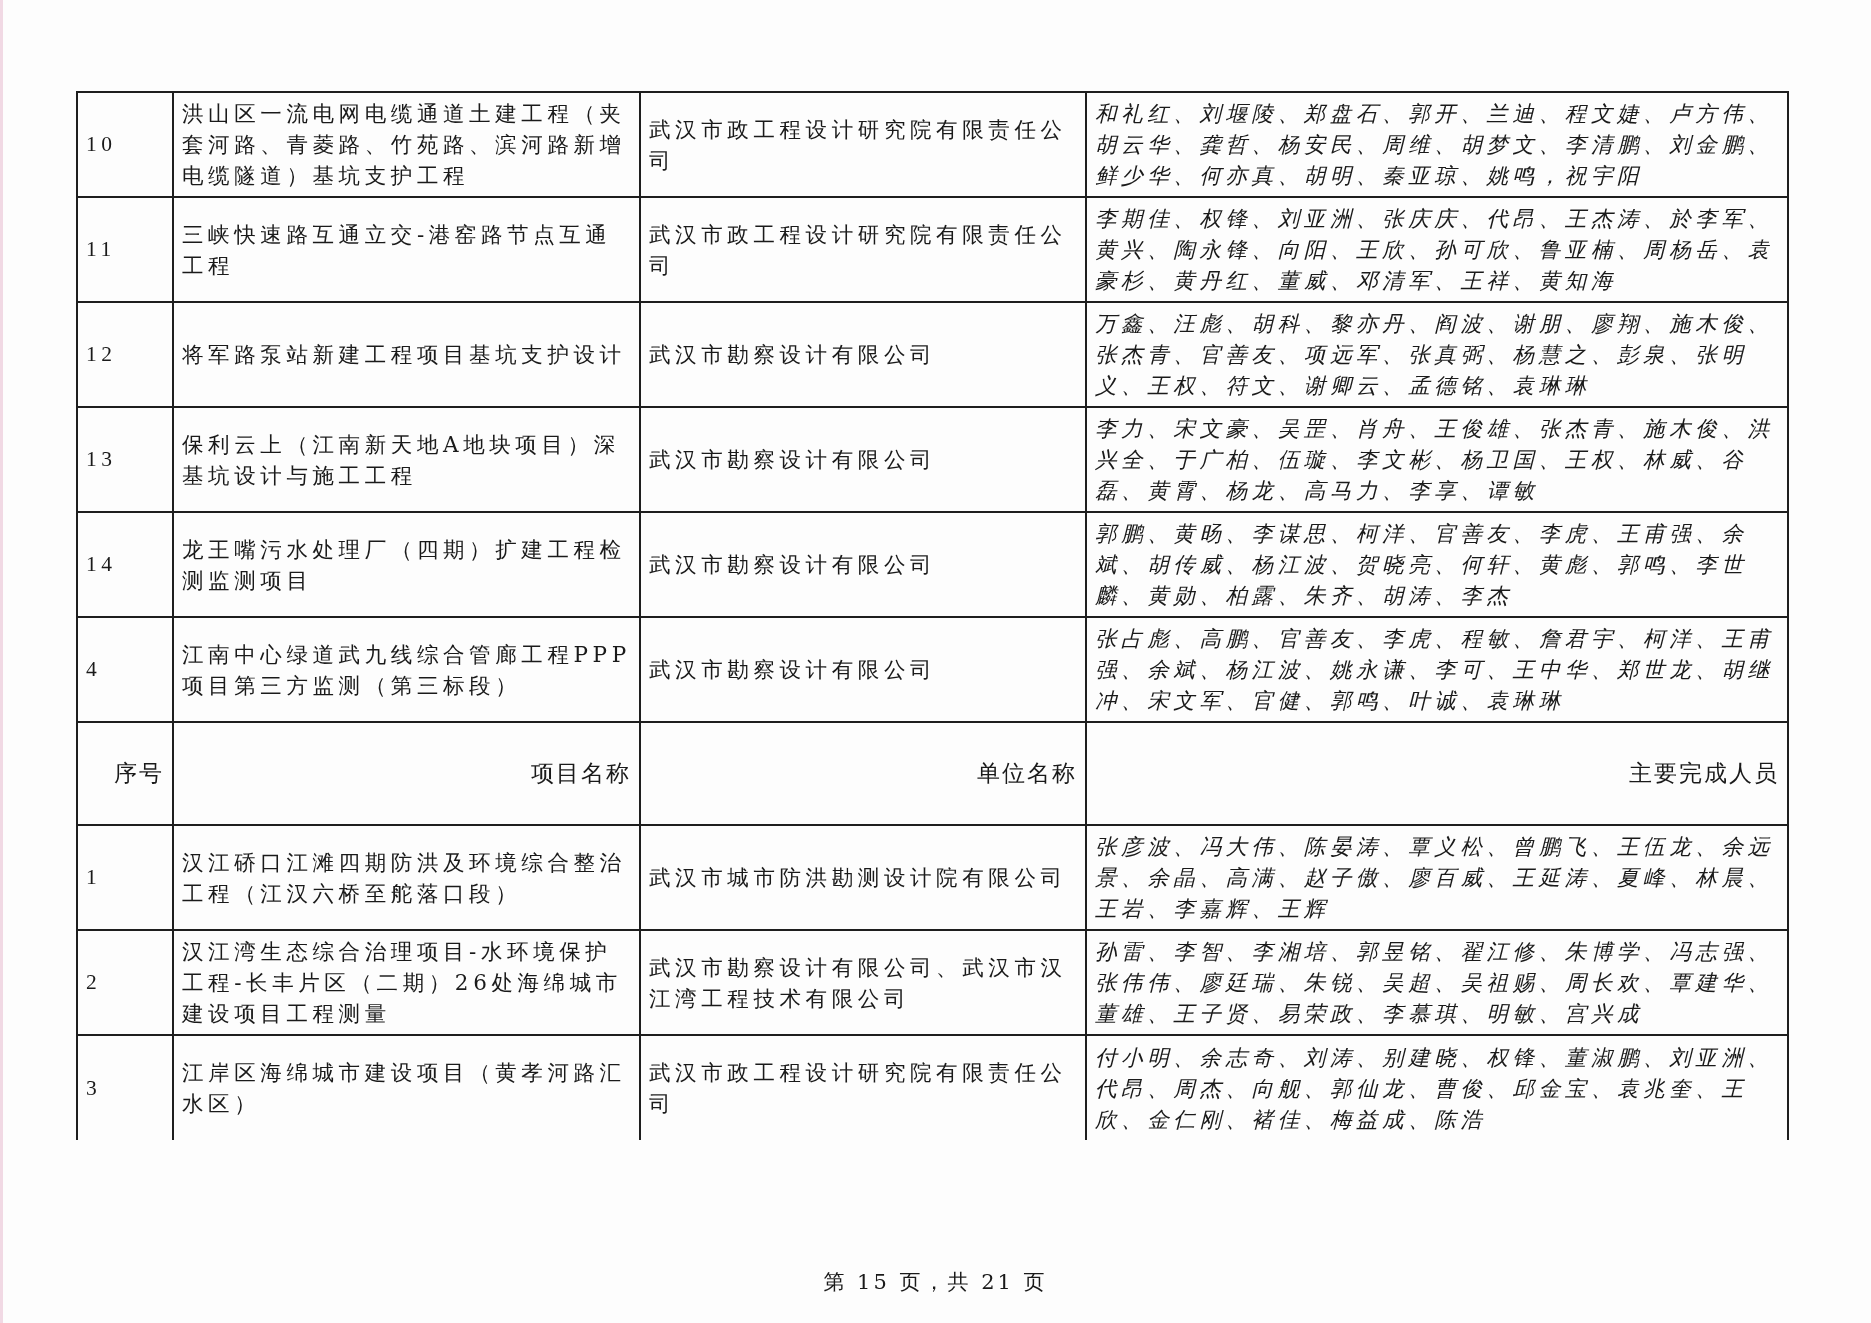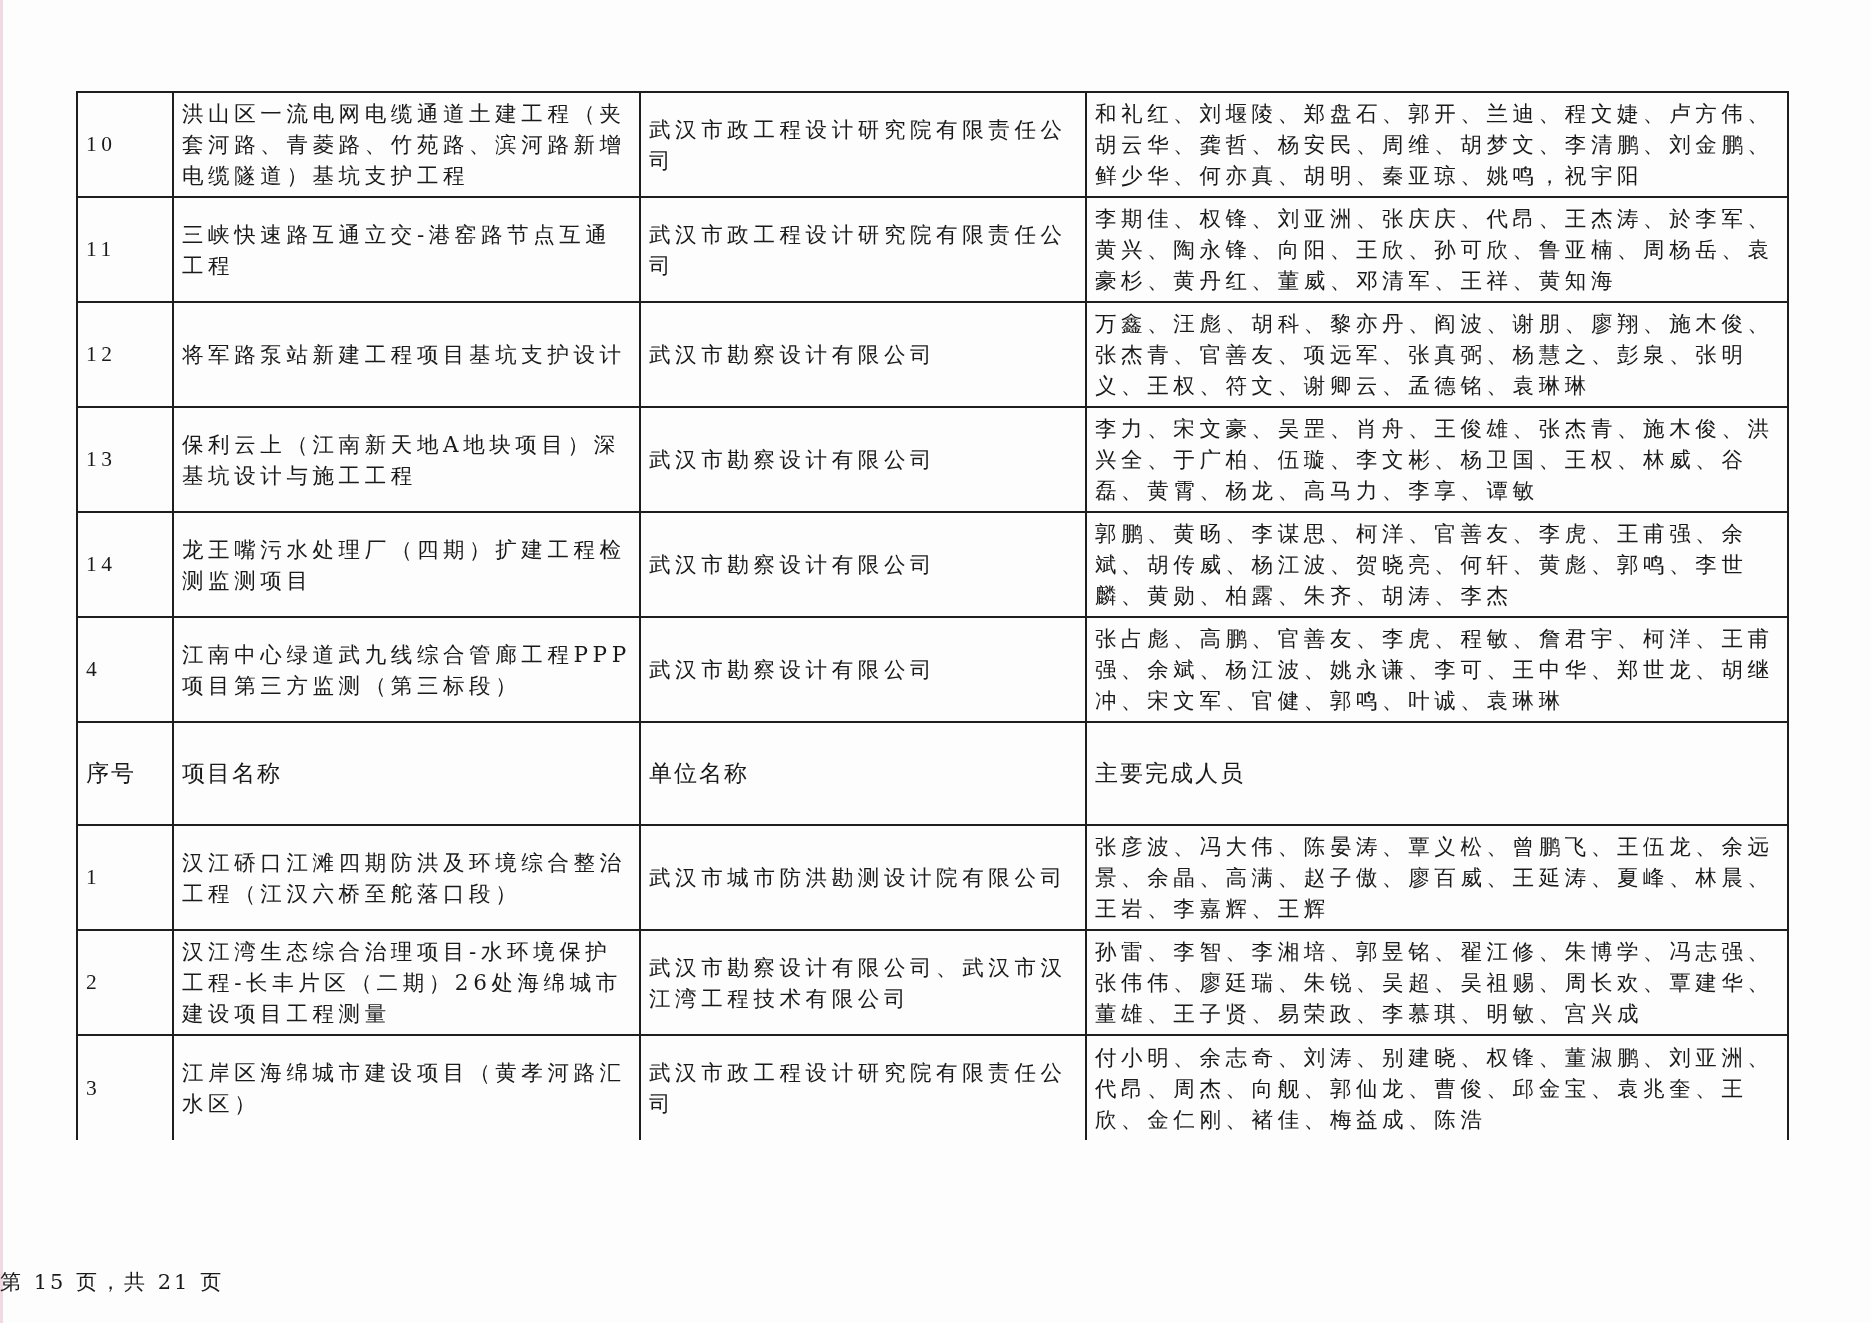--- a/index.html
+++ b/index.html
@@ -12,27 +12,27 @@
     position:absolute; left:76px; top:91px; width:1711px;
     border-collapse:collapse; table-layout:fixed;
   }
   table.award td {
     border:2px solid #1e1e1e; vertical-align:middle; padding:0 8px;
     font-size:21.5px; line-height:31px; letter-spacing:4.6px; word-break:break-all;
   }
   table.award tr.open-bottom td { border-bottom:none; }
   col.c1 { width:96px; } col.c2 { width:467px; } col.c3 { width:446px; } col.c4 { width:702px; }
   td.num { letter-spacing:0; font-family:"Liberation Serif", serif; font-size:21px; padding:0; }
-  td.names { padding-left:6px; padding-right:4px; }
+  td.names { padding-left:6px; padding-right:4px;font-style:italic; }
   tr.row { height:105px; }
   tr.section td { height:101px; text-align:center; font-size:24px; letter-spacing:2px; }
-  tr.header td { height:101px; text-align:left; font-size:23px; letter-spacing:2px; }
+  tr.header td { height:101px; text-align:right; font-size:23px; letter-spacing:2px; }
   tr.header td.num { font-family:"DejaVu Serif", serif; font-size:23px; letter-spacing:2px; }
   .footer {
-    position:absolute; left:0; width:1871px; top:1268px; text-align:left;
+    position:absolute; left:0; width:1871px; top:1268px; text-align:center;
     font-size:21px; letter-spacing:3px;
   }
   .footer span { display:inline-block; }
 </style>
 </head>
 <body>
 
 <div class="page-edge-left"></div>
 
 <table class="award">

